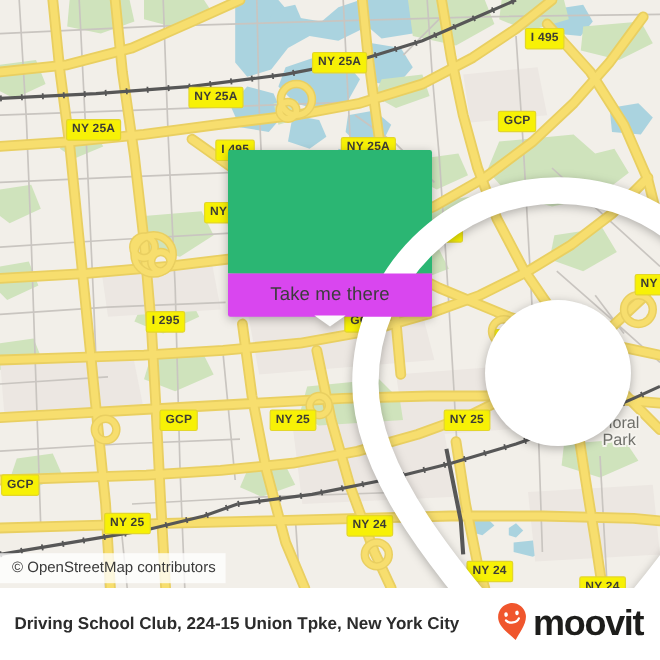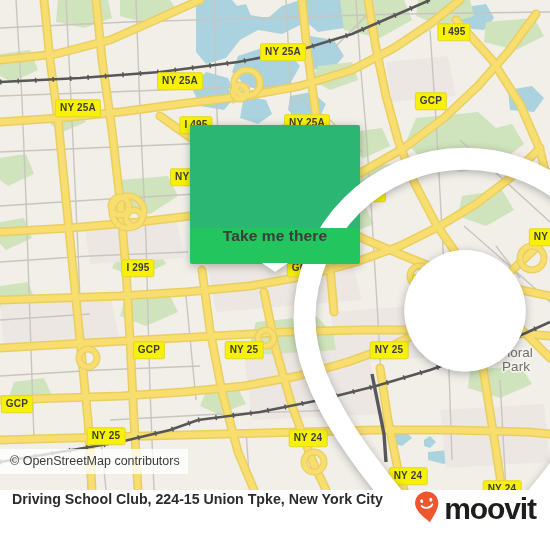--- a/index.html
+++ b/index.html
@@ -42,59 +42,58 @@
     line-height:14px;
     font-weight:normal;
     white-space:pre-line;
     text-shadow:
       1.6px 0 0 #f6f4ef,-1.6px 0 0 #f6f4ef,0 1.6px 0 #f6f4ef,0 -1.6px 0 #f6f4ef,
       1.1px 1.1px 0 #f6f4ef,-1.1px 1.1px 0 #f6f4ef,1.1px -1.1px 0 #f6f4ef,-1.1px -1.1px 0 #f6f4ef;
   }
 
   
   .attrib{
-    position:absolute;left:0;bottom:16px;
+    position:absolute;left:0;bottom:4px;
     background:rgba(255,255,255,.78);
     color:#3a3a3a;
     font-size:12.5px;
     line-height:14px;
     padding:5px 8px 6px 10px;
     white-space:nowrap;
   }
 
   
   .callout{position:absolute;left:190px;top:125px;width:170px;filter:drop-shadow(0 2px 4px rgba(0,0,0,.28));}
   .callout-top{
     height:103px;background:#2bb673;
     display:flex;align-items:center;justify-content:center;
     border-radius:2px 2px 0 0;
   }
   .callout-bot{
-    height:36px;background:#22c55e;
-    display:flex;align-items:flex-start;justify-content:center;
+    height:36px;background:#d946ef;
+    display:flex;align-items:center;justify-content:center;
     border-radius:0 0 2px 2px;
     position:relative;
-    font-weight:bold;
   }
   .callout-bot .label{
     color:#3c3c3c;font-size:15.5px;line-height:16px;letter-spacing:.1px;
   }
   .callout-tail{
     position:absolute;left:50%;bottom:-8px;transform:translateX(-50%);
     width:0;height:0;
     border-left:13px solid transparent;
     border-right:13px solid transparent;
     border-top:9px solid #fbfbfb;
   }
 
   
   .footer{
     position:absolute;left:0;top:490px;width:550px;height:60px;
     background:#ffffff;
-    display:flex;align-items:flex-start;
+    display:flex;align-items:center;
     box-sizing:border-box;
     padding:0 14px 0 12px;
   }
   .footer-title{
     flex:1 1 auto;
     color:#2c2c2c;
     font-size:14.2px;
     line-height:19px;
     font-weight:bold;
     padding-right:10px;

